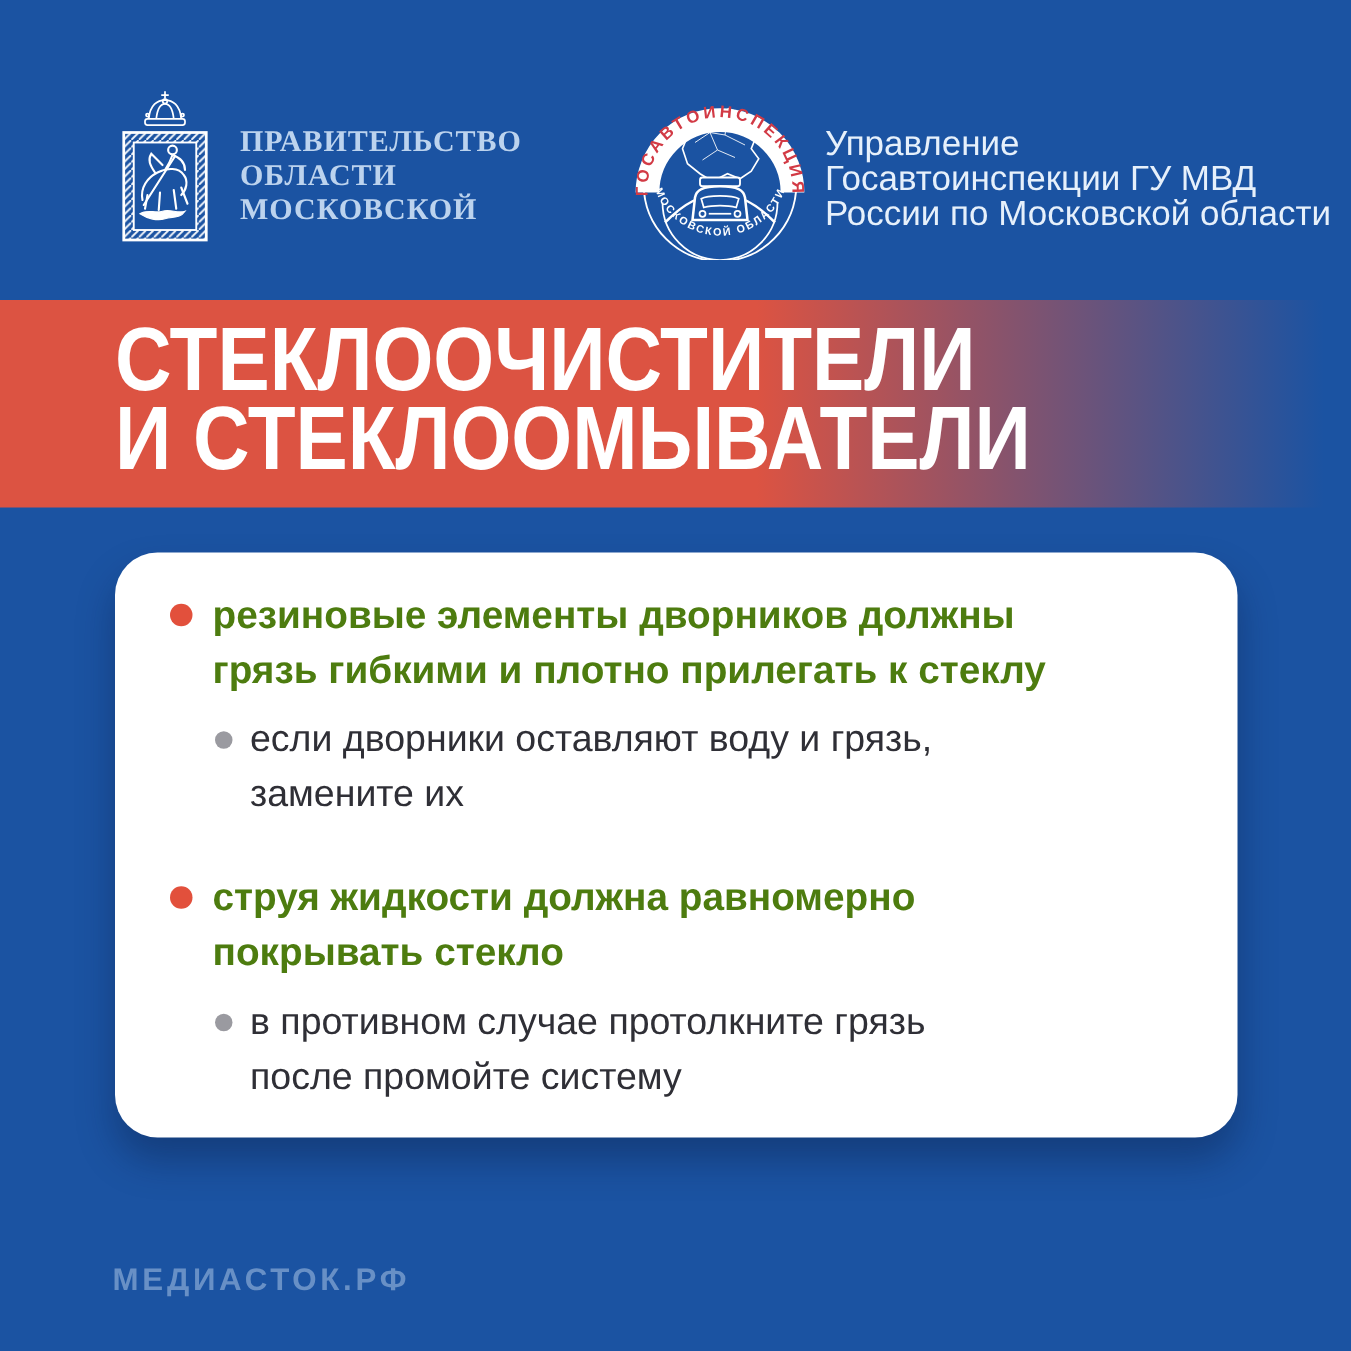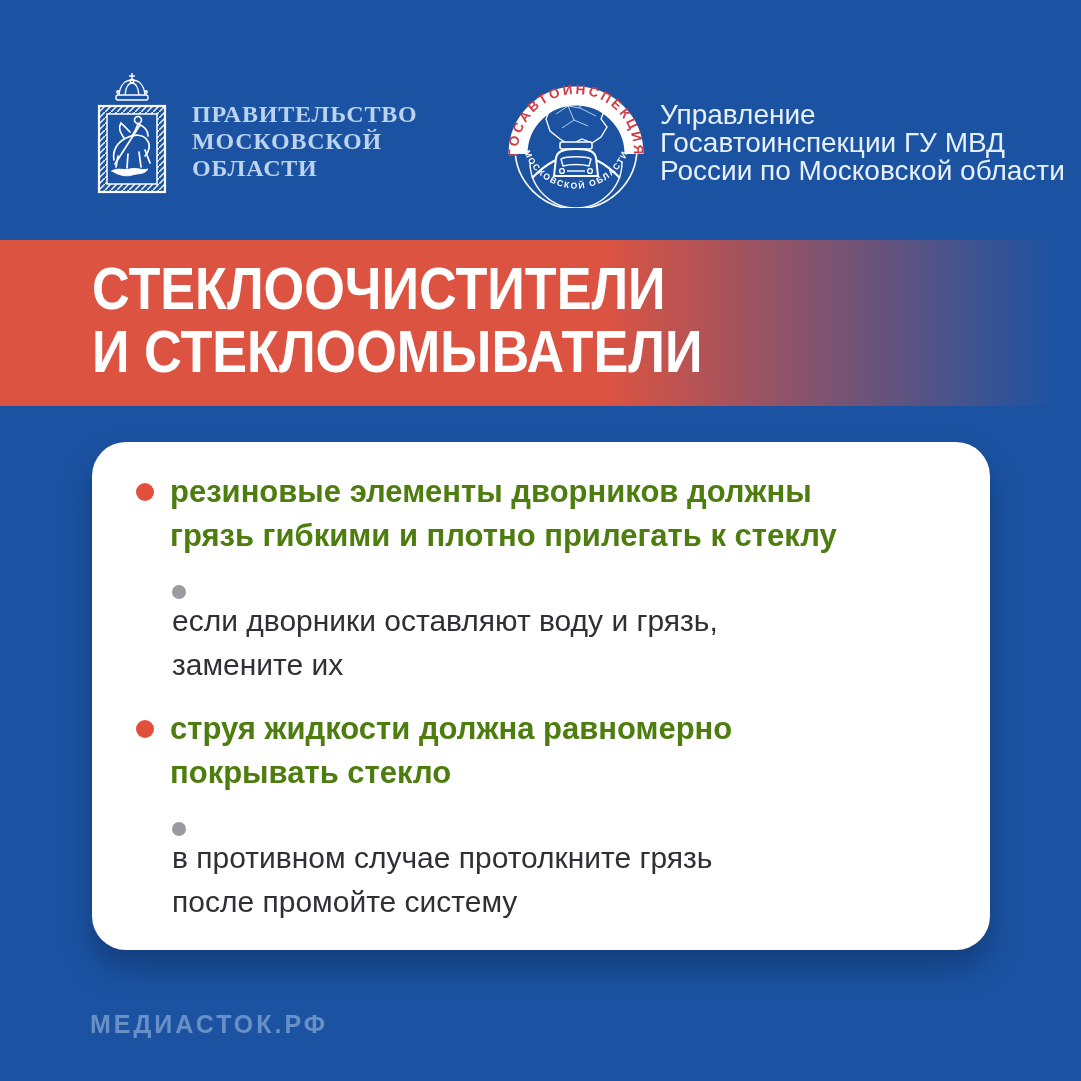--- a/index.html
+++ b/index.html
@@ -25,36 +25,36 @@
     color:#E6F0FB;white-space:nowrap;
   }
   
   .banner{
     position:absolute;left:0;top:240px;width:1081px;height:166px;
     background:linear-gradient(90deg,#DC5342 0%,#DC5342 56%,rgba(220,83,66,0) 98%);
   }
   .banner-title{
     position:absolute;left:92px;top:17px;
     color:#FFFFFF;font-weight:700;
-    font-size:60px;line-height:63px;letter-spacing:0;
+    font-size:72px;line-height:63px;letter-spacing:0;
   }
   .banner-title .title-line{
     display:block;transform:scaleX(0.87);transform-origin:left center;
     white-space:nowrap;
   }
   
   .card{
     position:absolute;left:92px;top:442px;width:898px;min-height:448px;
     box-sizing:border-box;background:#FFFFFF;border-radius:34px;
     padding:28px 36px 26px 44px;
     box-shadow:0 18px 30px rgba(8,24,58,0.35);
   }
   .bullet-row{display:flex;align-items:flex-start;}
-  .bullet-row.lvl2{margin-left:36px;margin-top:12px;flex-direction:column;}
-  .bullet-row.lvl2 + .bullet-row.lvl1{margin-top:20px;}
+  .bullet-row.lvl2{margin-left:36px;margin-top:12px;}
+  .bullet-row.lvl2 + .bullet-row.lvl1{margin-top:38px;}
   .dot{flex:0 0 auto;border-radius:50%;}
   .lvl1 .dot{width:18px;height:18px;background:#E2503C;margin:13px 16px 0 0;}
   .lvl2 .dot{width:14px;height:14px;background:#9A9AA0;margin:15px 14px 0 0;}
   .bullet-text{color:#4d7c0f;}
   .lvl1 .bullet-text{font-weight:700;font-size:31px;line-height:44px;}
   .lvl2 .bullet-text{font-weight:400;font-size:30px;line-height:44px;color:#2F2F36;}
   .bullet-line{white-space:nowrap;}
   
   .watermark{
     position:absolute;left:90px;top:1010px;
@@ -96,22 +96,22 @@
       <circle cx="45" cy="50" r="3.5"></circle>
       <path d="M45,54 C43,60 41,63 39,66"></path>
       <path d="M47,55 L22,94"></path>
       <path d="M45,54 C51,56 55,60 55,66"></path>
       <path d="M19,101 C25,97 31,101 37,99 C43,97 49,101 55,99 C51,105 45,103 39,105 C33,107 25,105 19,101 Z" fill="#FFFFFF" stroke-width="1"></path>
     </g>
   </svg>
 
   <div class="gov-text">
     <div>ПРАВИТЕЛЬСТВО</div>
+    <div>ОБЛАСТИ</div>
     <div>МОСКОВСКОЙ</div>
-    <div>ОБЛАСТИ</div>
   </div>
 
   <svg class="gai-logo" viewBox="0 0 144 144" fill="none" xmlns="http://www.w3.org/2000/svg">
     <defs>
       <path id="arcTop" d="M 14,88 A 58,58 0 1 1 130,88"></path>
       <path id="arcBot" d="M 18,80 A 55,55 0 0 0 126,80"></path>
     </defs>
 
     <path d="M 14,90 A 58,58 0 1 1 130,90" stroke="#FFFFFF" stroke-width="19" fill="none"></path>
 

